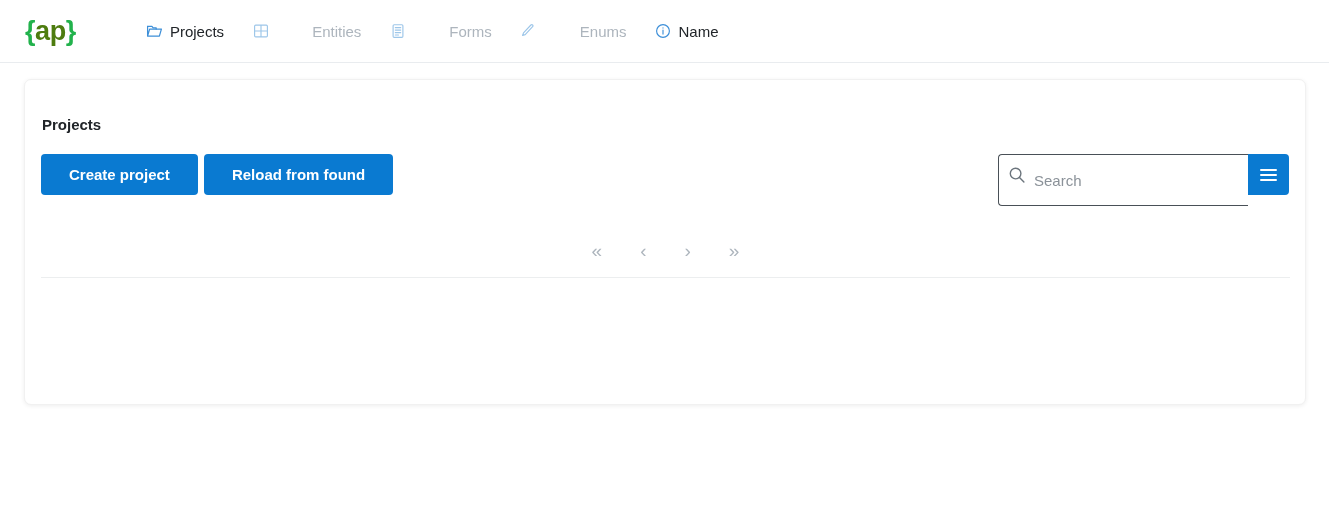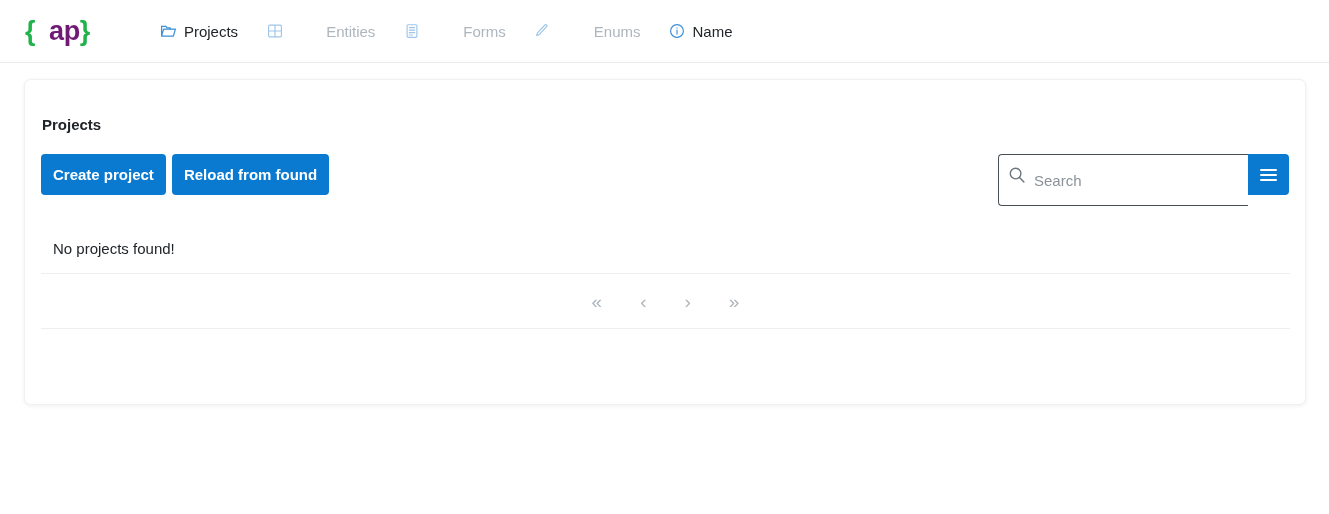--- a/index.html
+++ b/index.html
@@ -33,21 +33,21 @@
     margin-left: 25px;
     font-size: 27px;
     font-weight: 700;
     letter-spacing: -0.4px;
     white-space: nowrap;
     line-height: 1;
     display: flex;
     align-items: baseline;
   }
   .brand .brace { color: #22b24c; font-weight: 600; }
-  .brand .ap { color: #701a75; margin-left: 14px; }
+  .brand .ap { color: #4d7c0f; }
   .brand .designer { color: #111111; margin-left: 2px; }
 
   .nav-items {
     display: flex;
     align-items: center;
     margin-left: 70px;
     gap: 28px;
   }
   .nav-item {
     display: flex;
@@ -92,21 +92,21 @@
     gap: 6px;
   }
   .btn-primary {
     background: #0a7ad1;
     border: none;
     color: #ffffff;
     font-family: "Liberation Sans", sans-serif;
     font-size: 15px;
     font-weight: 700;
     height: 41px;
-    padding: 0 12px;
+    padding: 0 28px;
     border-radius: 4px;
     cursor: pointer;
     white-space: nowrap;
   }
 
   .search-group {
     position: absolute;
     right: 16px;
     top: 74px;
     display: flex;
@@ -328,23 +328,20 @@
           <span></span>
           <span></span>
           <span></span>
         </span>
       </button>
     </div>
 
     <div class="table">
 
 
-      <div class="tbody">
-        <div class="empty-msg">No projects found!</div>
-      </div>
 
       <div class="pager">
         <button class="pager-btn">«</button>
         <button class="pager-btn">‹</button>
         <button class="pager-btn">›</button>
         <button class="pager-btn">»</button>
       </div>
 
       <div class="pager-spacer"></div>
 

